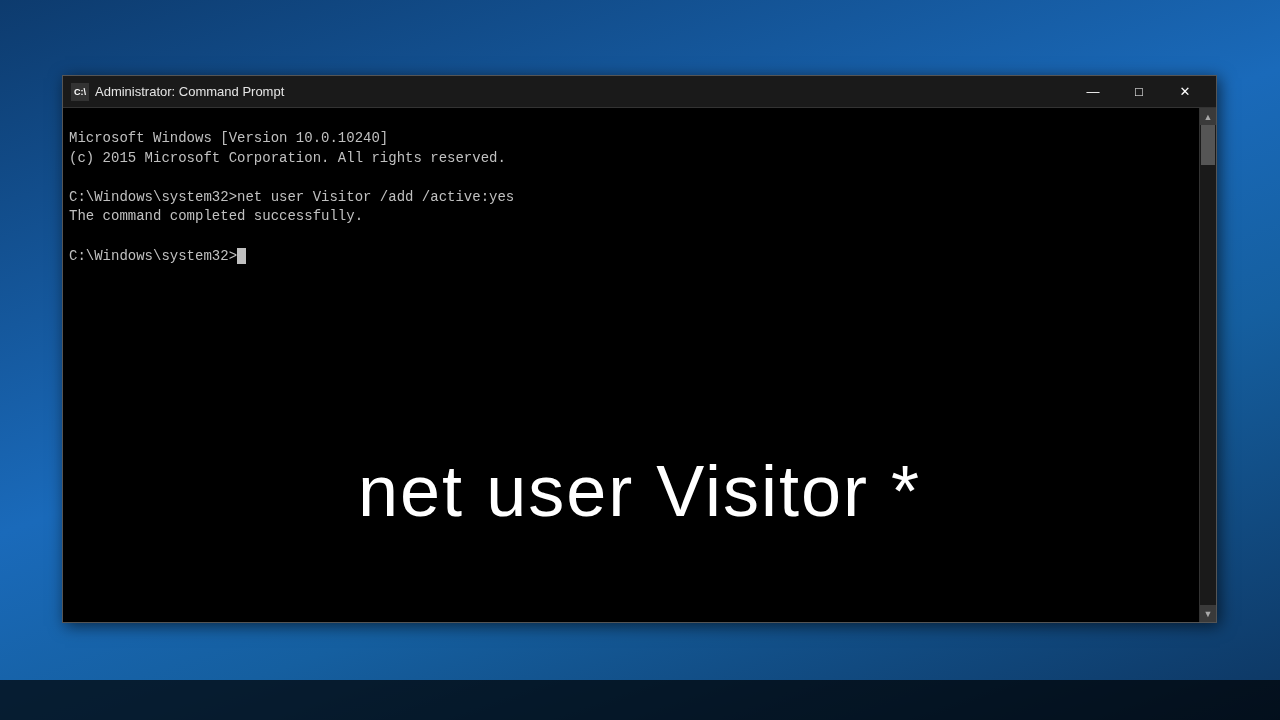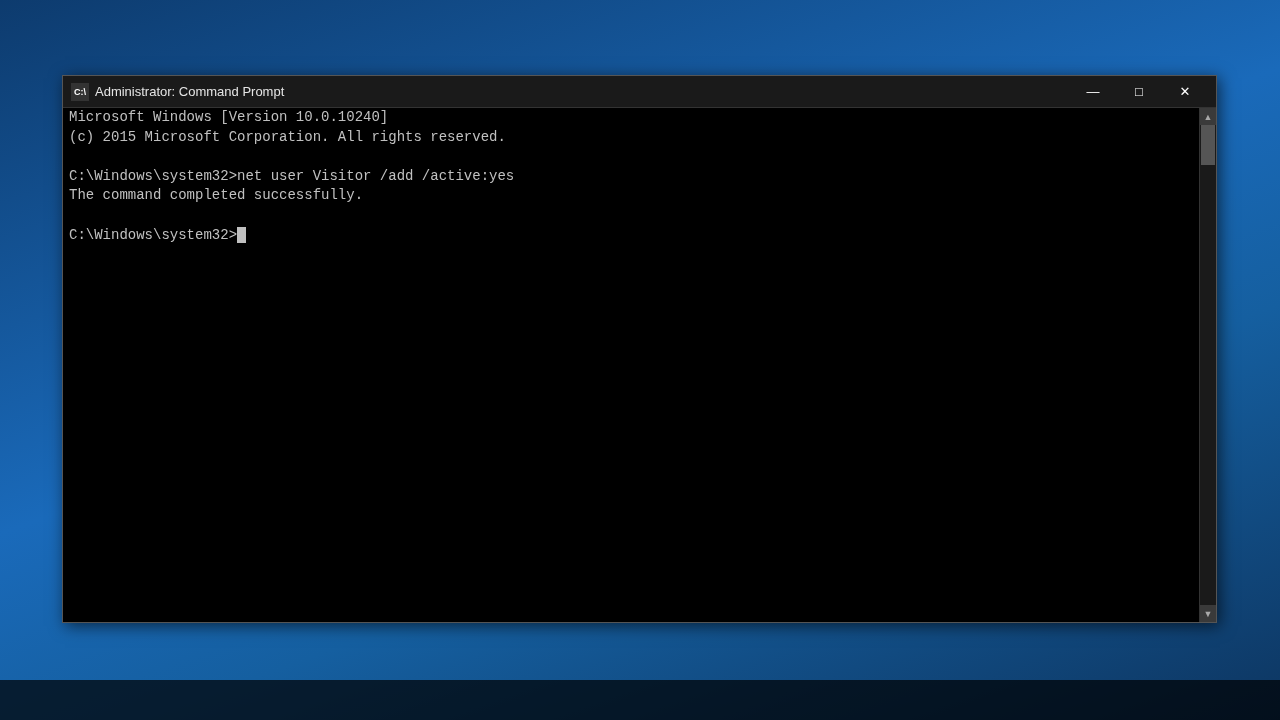--- a/index.html
+++ b/index.html
@@ -96,21 +96,21 @@
     .cmd-body {
       background: #000;
       flex: 1;
       display: flex;
       position: relative;
       overflow: hidden;
     }
 
     .cmd-content {
       flex: 1;
-      padding: 0 6px;
+      padding: 21px 6px;
       color: #c0c0c0;
       font-family: 'Courier New', Consolas, monospace;
       font-size: 14px;
       line-height: 1.4;
       white-space: pre;
       overflow: hidden;
     }
 
     .scrollbar {
       width: 17px;
@@ -199,20 +199,21 @@
     <div class="cmd-body">
       <div class="cmd-content"><span>Microsoft Windows [Version 10.0.10240]</span>
 <span>(c) 2015 Microsoft Corporation. All rights reserved.</span>
 
 <span>C:\Windows\system32&gt;net user Visitor /add /active:yes</span>
 <span>The command completed successfully.</span>
 
 <span>C:\Windows\system32&gt;</span><span class="cursor-block"></span>
 
 
+<div class="overlay-command">net user Visitor *</div>
 </div>
 
       <div class="scrollbar">
         <div class="scroll-arrow">▲</div>
         <div class="scroll-track">
           <div class="scroll-thumb"></div>
         </div>
         <div class="scroll-arrow">▼</div>
       </div>
     </div>

